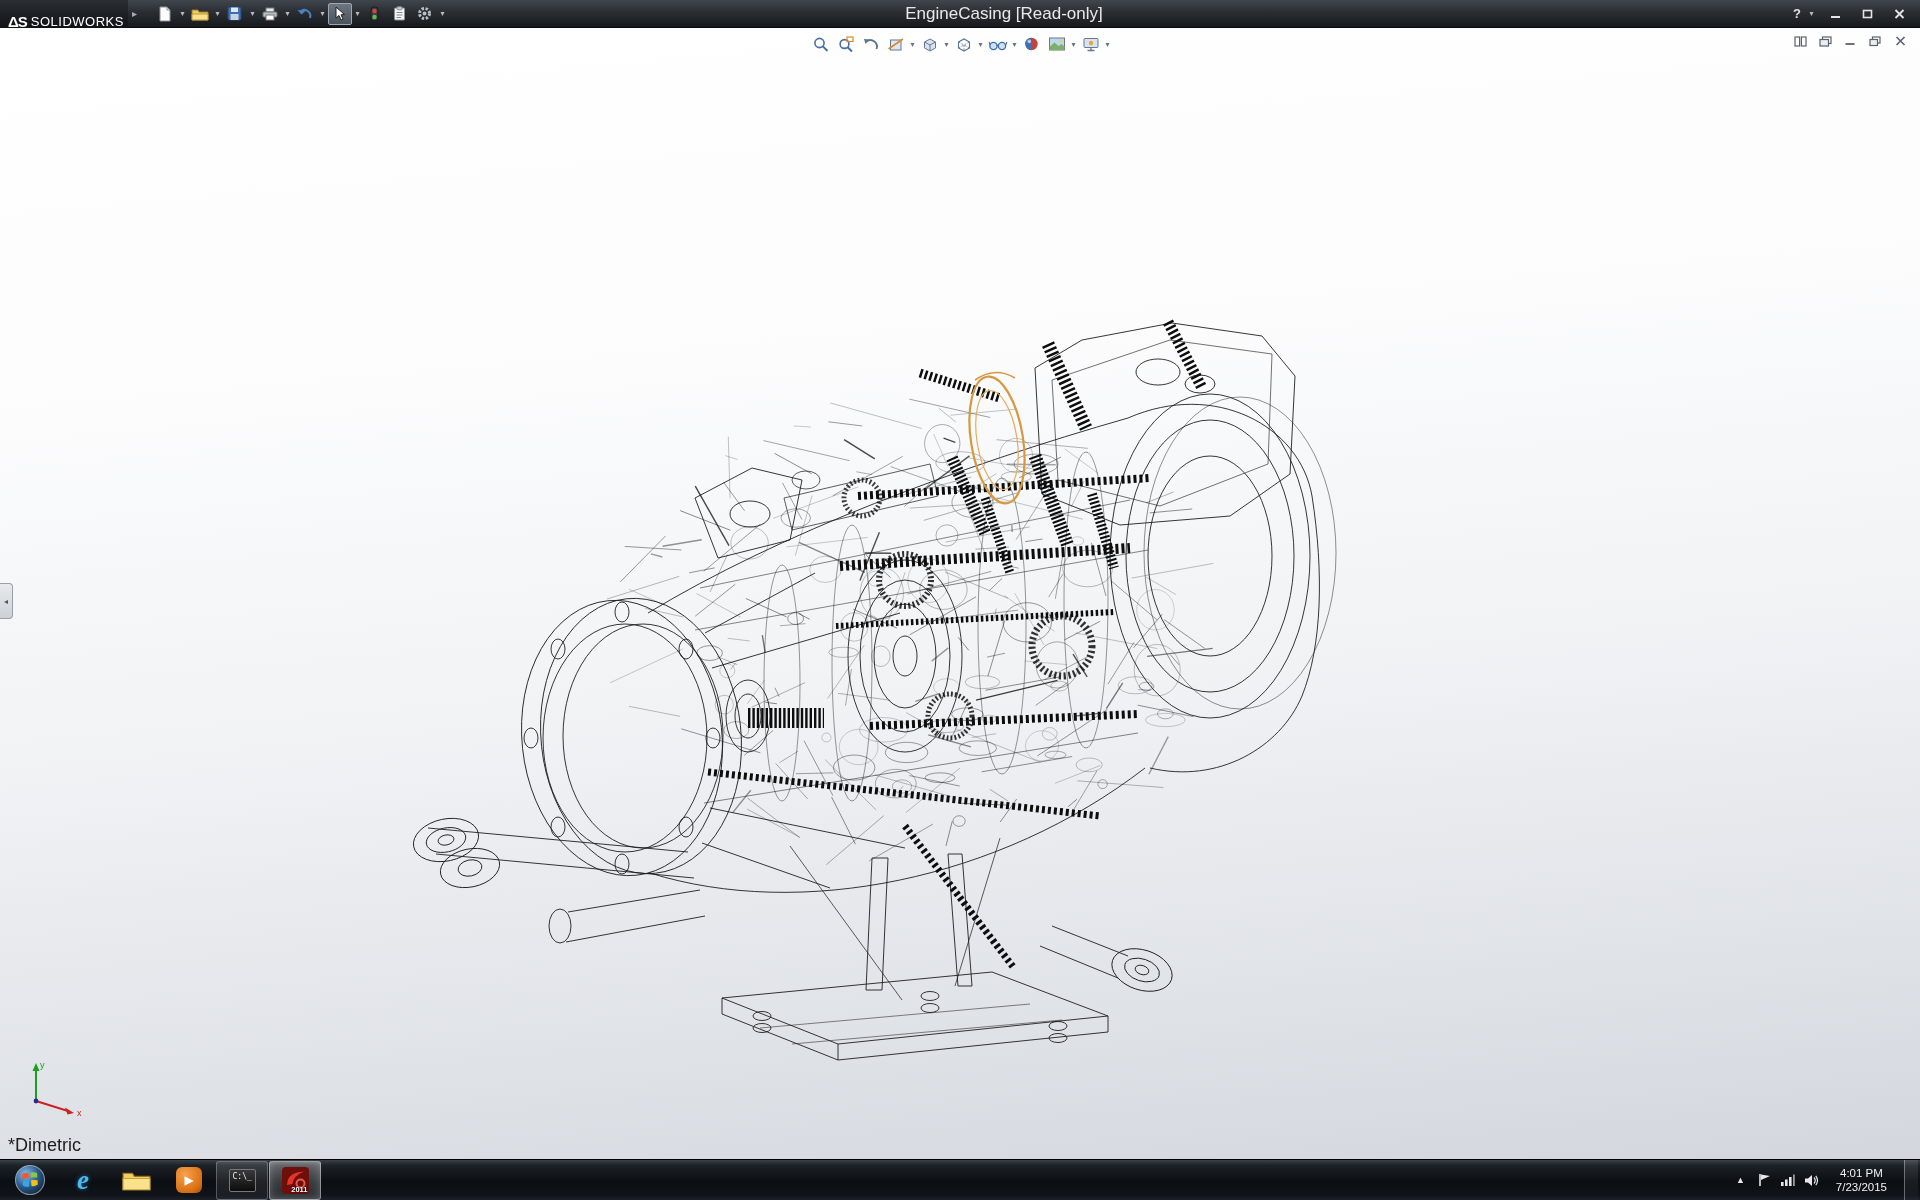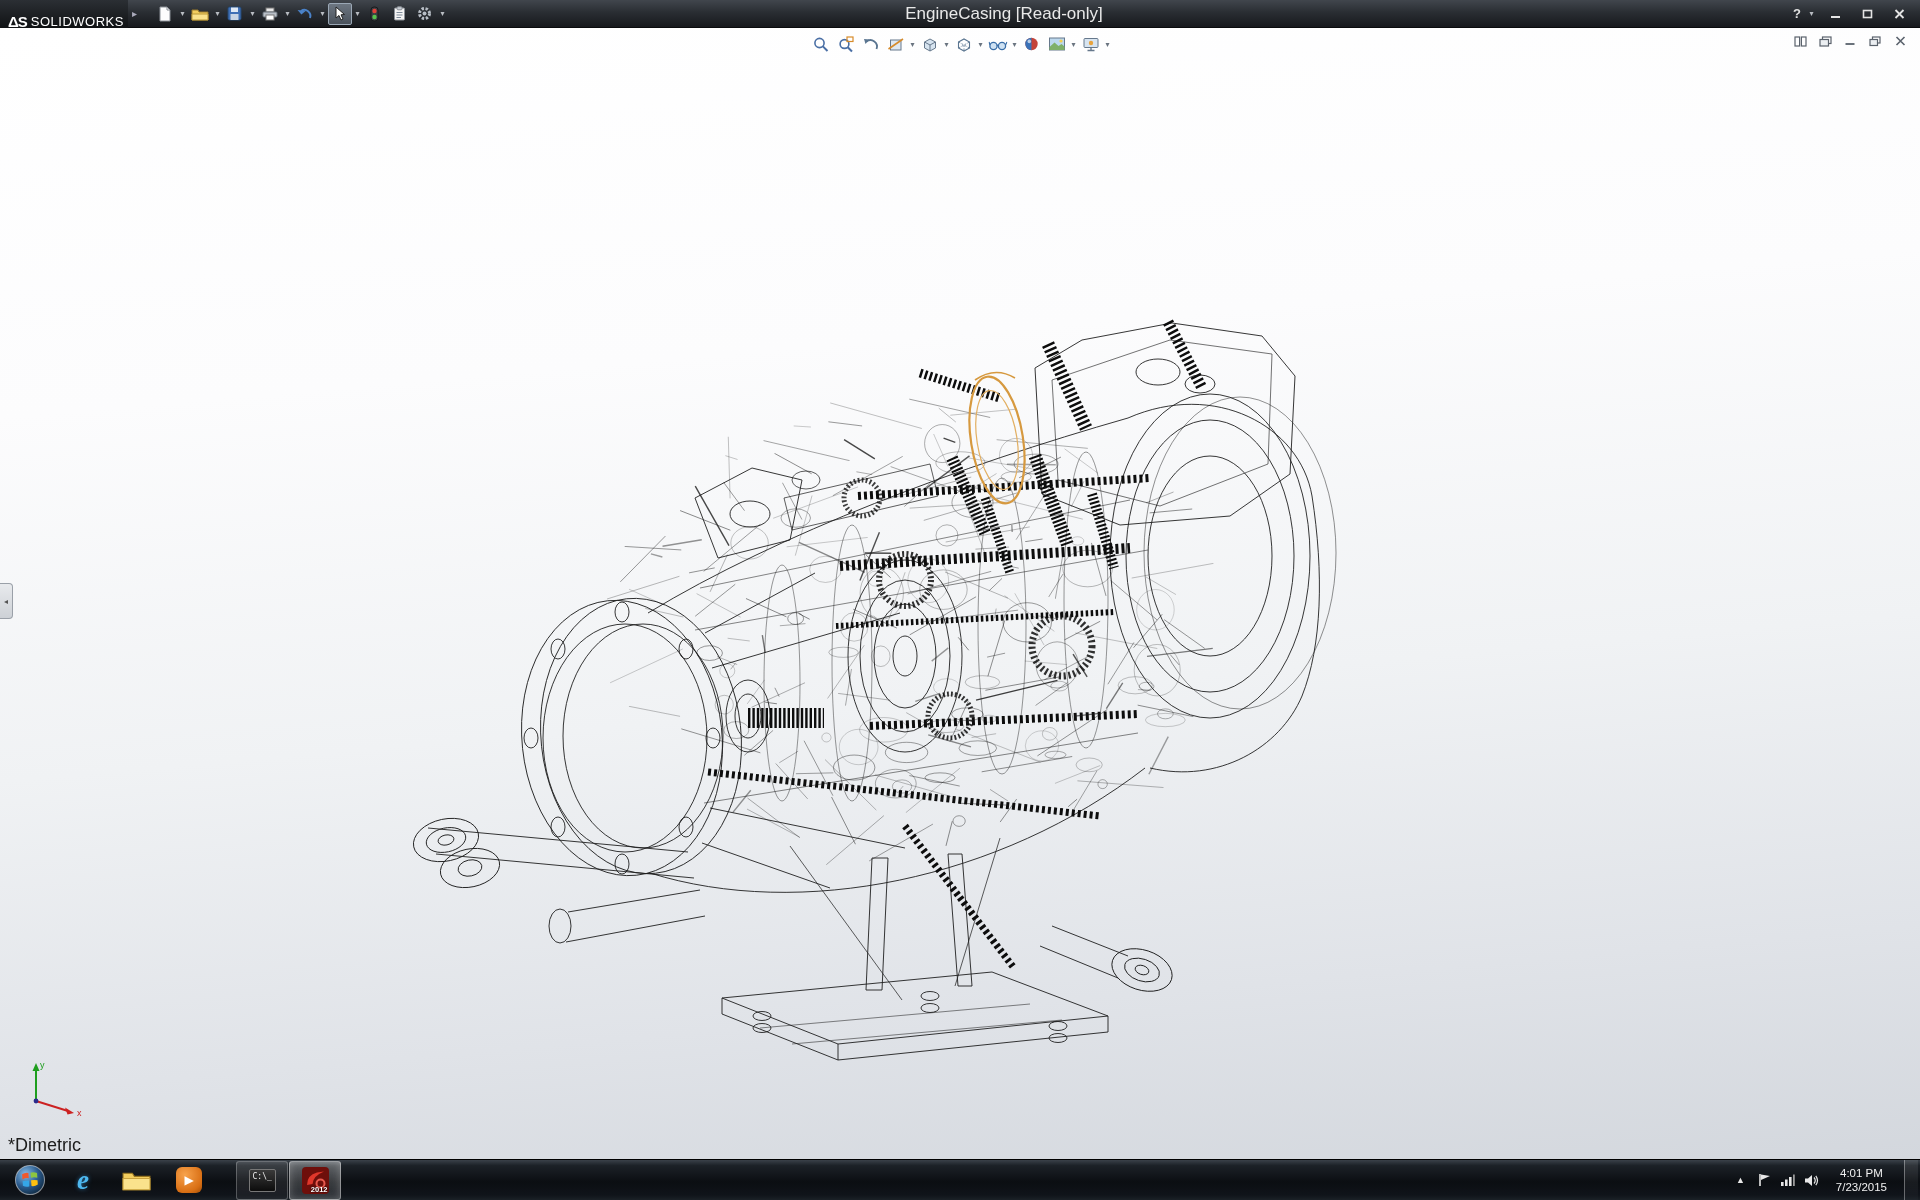--- a/index.html
+++ b/index.html
@@ -28,21 +28,21 @@
   .docctrl { position:absolute; top:5px; right:10px; display:flex; align-items:center; gap:5px; }
   .docctrl .dbtn { width:20px; height:16px; display:flex; align-items:center; justify-content:center; border-radius:2px; }
   .lefttab { position:absolute; left:0; top:555px; width:13px; height:36px; background:linear-gradient(#e8eaed,#cdd1d6); border:1px solid #9aa0a8; border-left:none; border-radius:0 4px 4px 0; display:flex; align-items:center; justify-content:center; font-size:8px; color:#555; }
   .model-svg { position:absolute; inset:0; width:100%; height:100%; }
   .triad { position:absolute; left:22px; bottom:42px; }
   .viewlabel { position:absolute; left:8px; bottom:3px; font-size:18px; color:#1c1c1c; }
 
   
   .taskbar { height:41px; background:linear-gradient(#3a4149 0%, #1c2127 14%, #0b0e12 55%, #10141a 88%, #1b2127 100%); display:flex; align-items:center; padding-left:4px; border-top:1px solid #000; }
   .task-item { width:52px; height:39px; display:flex; align-items:center; justify-content:center; border-radius:3px; margin-right:1px; position:relative; }
-  .task-item.open { background:linear-gradient(rgba(255,255,255,.14),rgba(255,255,255,.04)); border:1px solid rgba(255,255,255,.25);margin-left:20px; }
+  .task-item.open { background:linear-gradient(rgba(255,255,255,.14),rgba(255,255,255,.04)); border:1px solid rgba(255,255,255,.25); }
   .task-item.foreground { background:linear-gradient(rgba(255,255,255,.30),rgba(255,255,255,.10)); border:1px solid rgba(255,255,255,.45); box-shadow:inset 0 0 8px rgba(255,255,255,.25); }
   .ie-e { font-family:"Liberation Serif",serif; font-style:italic; font-weight:bold; font-size:27px; color:#4db8ef; text-shadow:0 0 4px rgba(60,160,230,.6); line-height:1; }
   .media-ico { width:26px; height:26px; border-radius:6px; background:radial-gradient(circle at 35% 30%, #f7a24b, #d96f14 70%, #a14e08); display:flex; align-items:center; justify-content:center; color:#fff; font-size:12px; }
   .cmd-ico { width:27px; height:23px; background:linear-gradient(#3a3a3a,#0c0c0c); border:1px solid #777; border-radius:2px; color:#eee; font-family:"DejaVu Sans Mono",monospace; font-size:8px; padding:2px 0 0 3px; }
   .sw-ico { position:relative; width:27px; height:27px; }
   .sw-year { position:absolute; right:1px; bottom:0; font-size:7.5px; font-weight:bold; color:#fff; text-shadow:0 0 2px #000; }
   .tray { margin-left:auto; display:flex; align-items:center; gap:9px; padding-right:2px; height:100%; }
   .tray-chev { color:#e8e8e8; font-size:9px; padding:4px; }
   .tray-ico { display:flex; align-items:center; justify-content:center; }
   .clock { text-align:center; color:#f0f0f0; font-size:11.5px; line-height:14px; padding:0 8px; }
@@ -631,21 +631,21 @@
   <div class="task-item open">
     <div class="cmd-ico">C:\_</div>
   </div>
   <div class="task-item foreground">
     <div class="sw-ico">
       <svg viewBox="0 0 27 27" width="27" height="27">
         <rect x="0" y="0" width="27" height="27" rx="4" fill="#6e0f0b"></rect>
         <path d="M5,18 Q5,8 15,5.5 L22,4.5 Q11,9 10.5,17 Z" fill="#e0372b"></path>
         <circle cx="18.5" cy="16.5" r="4" fill="none" stroke="#e8594e" stroke-width="2"></circle>
       </svg>
-      <span class="sw-year">2012</span>
+      <span class="sw-year">2011</span>
     </div>
   </div>
 
   <div class="tray">
     <span class="tray-chev">▲</span>
     <span class="tray-ico">
       <svg width="13" height="14" viewBox="0 0 13 14">
           <line x1="2" y1="1" x2="2" y2="13" stroke="#e8e8e8" stroke-width="1.6"></line>
           <path d="M3,1.5 L12,3 L3,7 Z" fill="#e8e8e8"></path>
         </svg>

